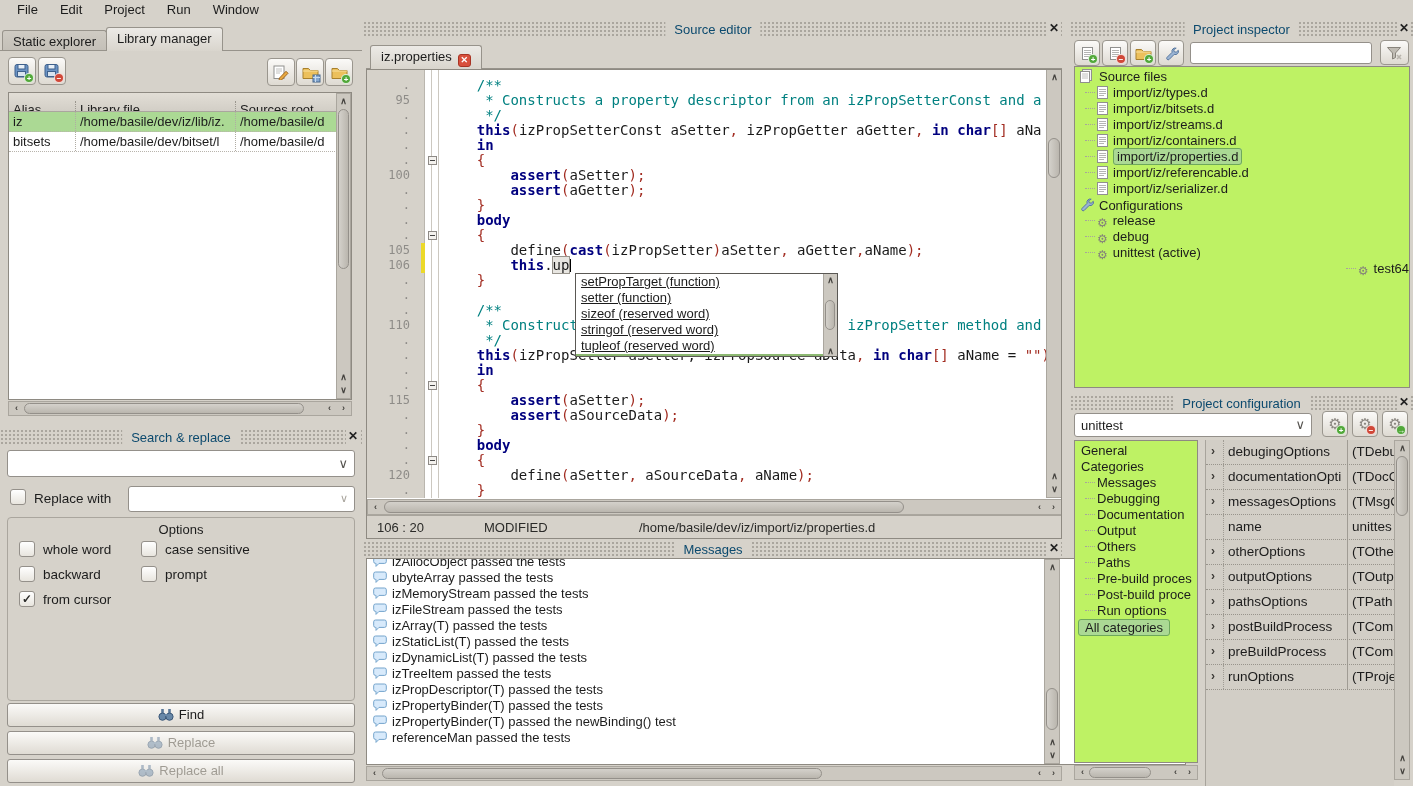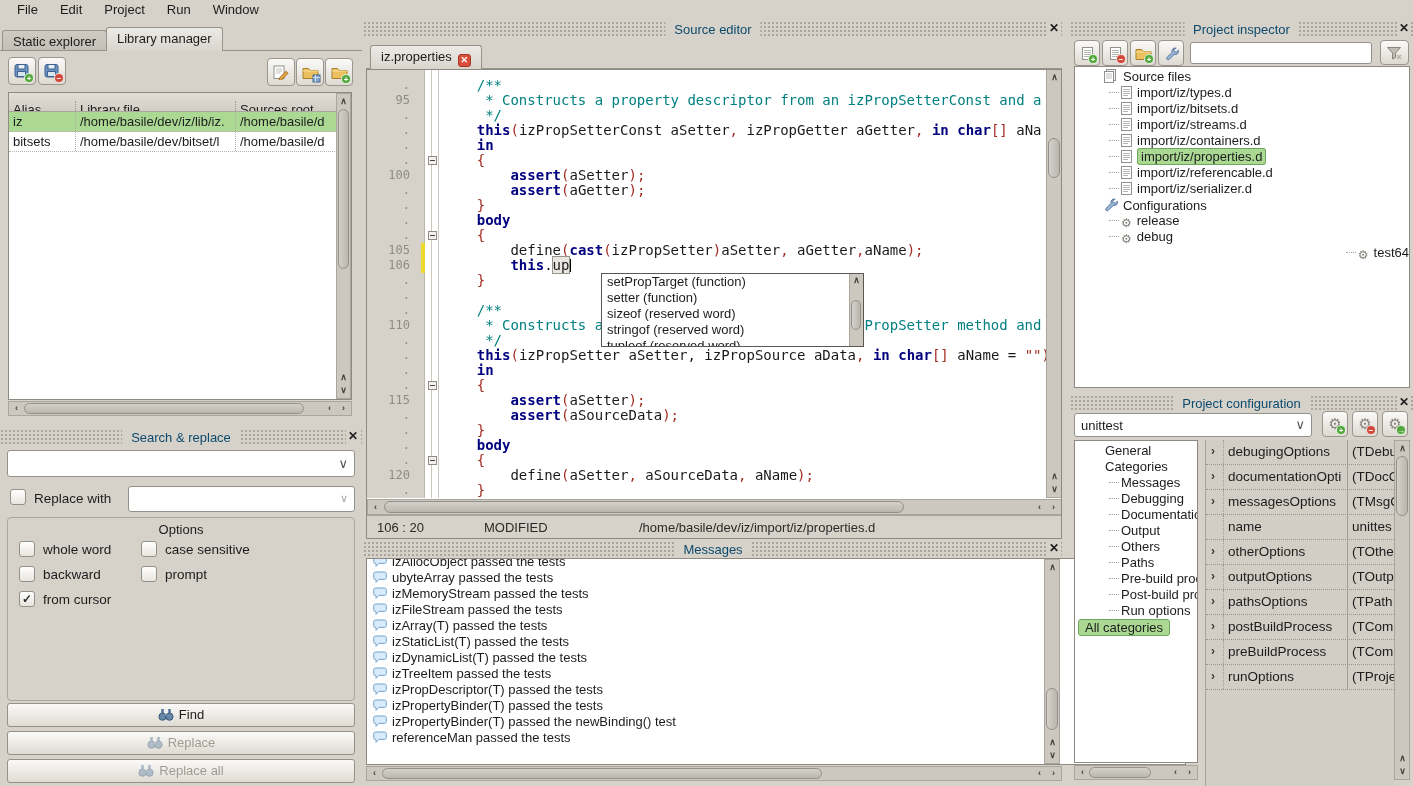--- a/index.html
+++ b/index.html
@@ -92,21 +92,21 @@
 
   .statusbar { position:absolute; background:#d6d2ca; border-top:1px solid #a8a49c; font-size:13px; color:#2a2a28; }
   .statusbar span { position:absolute; top:4px; white-space:nowrap; }
 
   
   .msglist { position:absolute; background:#fff; border:1px solid #8e8a82; overflow:hidden; padding-left:6px; }
   .msgrow { height:16px; line-height:16px; white-space:nowrap; font-size:13px; }
   .msgrow svg { vertical-align:-2px; margin-right:5px; }
 
   
-  .treebox { position:absolute; background:#ffffff; border:1px solid #8e8a82; overflow:hidden; padding-top:2px;padding-left:24px; }
+  .treebox { position:absolute; background:#bef264; border:1px solid #8e8a82; overflow:hidden; padding-top:2px; }
   .trow { position:relative; height:16px; line-height:16px; white-space:nowrap; font-size:13px; }
   .trow .tic { display:inline-block; vertical-align:-2px; margin-right:5px; }
   .tdash { display:inline-block; width:10px; border-top:1px dotted #a8a49c; vertical-align:4px; margin:0 2px 0 4px; }
   .pill { background:#abd994; border:1px solid #6ea85c; border-radius:3px; padding:0 3px; }
   .gearglyph { color:#84807a; font-size:12px; }
 
   
   .catrow { height:16px; line-height:16px; white-space:nowrap; font-size:13px; padding-left:6px; }
   .allcats { position:absolute; left:3px; top:178px; background:#abd994; border:1px solid #6ea85c;
     border-radius:3px; padding:0 6px; height:17px; line-height:16px; font-size:13px; }
@@ -277,21 +277,21 @@
       <div class="ar" style="right:15px;top:1px;">‹</div>
       <div class="ar" style="right:1px;top:1px;">›</div>
     </div>
     <div class="statusbar" style="left:0;top:445px;width:694px;height:28px;">
       <span style="left:10px;">106 : 20</span>
       <span style="left:117px;">MODIFIED</span>
       <span style="left:272px;">/home/basile/dev/iz/import/iz/properties.d</span>
     </div>
   </div>
 
-  <div class="popup" style="left:601px;top:273px;width:263px;height:74px;">
+  <div class="popup" style="left:575px;top:273px;width:263px;height:84px;text-decoration:underline;">
     <div id="popup-rows">
         <div class="comprow">setPropTarget (function)</div>
         <div class="comprow">setter (function)</div>
         <div class="comprow">sizeof (reserved word)</div>
         <div class="comprow">stringof (reserved word)</div>
         <div class="comprow">tupleof (reserved word)</div>
         <div class="comprow selc">updateAccess (function)</div>
       </div>
     <div class="sbv" style="right:0;top:0;width:14px;height:97px;border:none;border-left:1px solid #aaa69e;">
       <div class="ar" style="top:0;left:0;">∧</div>
@@ -429,20 +429,21 @@
           </svg></span><span>import/iz/referencable.d</span></div>
       <div class="trow" style="padding-left: 6px;"><span class="tdash"></span><span class="tic"><svg width="11" height="13" viewBox="0 0 11 13">
             <rect x="0.5" y="0.5" width="10" height="12" fill="#fff" stroke="#90908e"></rect>
             <path d="M2 3.5h7M2 5.5h7M2 7.5h7M2 9.5h5" stroke="#b4b4b2"></path>
           </svg></span><span>import/iz/serializer.d</span></div>
       <div class="trow" style="padding-left: 4px;"><span class="tic"><svg width="15" height="15" viewBox="0 0 15 15">
             <path d="M12.2 2.2 a3.2 3.2 0 0 0 -4.1 4.1 L3 11.4 a1.5 1.5 0 0 0 2.1 2.1 L10.2 8.4 a3.2 3.2 0 0 0 4.1-4.1 L12.2 6.2 l-2-.5 -.5-2 z" fill="#9ab4d4" stroke="#5878a0"></path>
           </svg></span><span>Configurations</span></div>
       <div class="trow" style="padding-left: 6px;"><span class="tdash"></span><span class="tic gearglyph">⚙</span><span>release</span></div>
       <div class="trow" style="padding-left: 6px;"><span class="tdash"></span><span class="tic gearglyph">⚙</span><span>debug</span></div>
+      <div class="trow" style="padding-left: 6px;"><span class="tdash"></span><span class="tic gearglyph">⚙</span><span>unittest (active)</span></div>
       <div class="trow" style="padding-left: 6px; text-align: right;"><span class="tdash"></span><span class="tic gearglyph">⚙</span><span>test64</span></div>
     </div>
 
   <div class="ptitle" style="left:1070px;top:396px;width:343px;">
     <span class="ptlabel">Project configuration</span>
     <span class="pclose">✕</span>
   </div>
   <div class="combo" style="left:1074px;top:413px;width:238px;height:24px;">
     <span class="cval">unittest</span>
     <span class="chev" style="font-size:13px;">∨</span>

